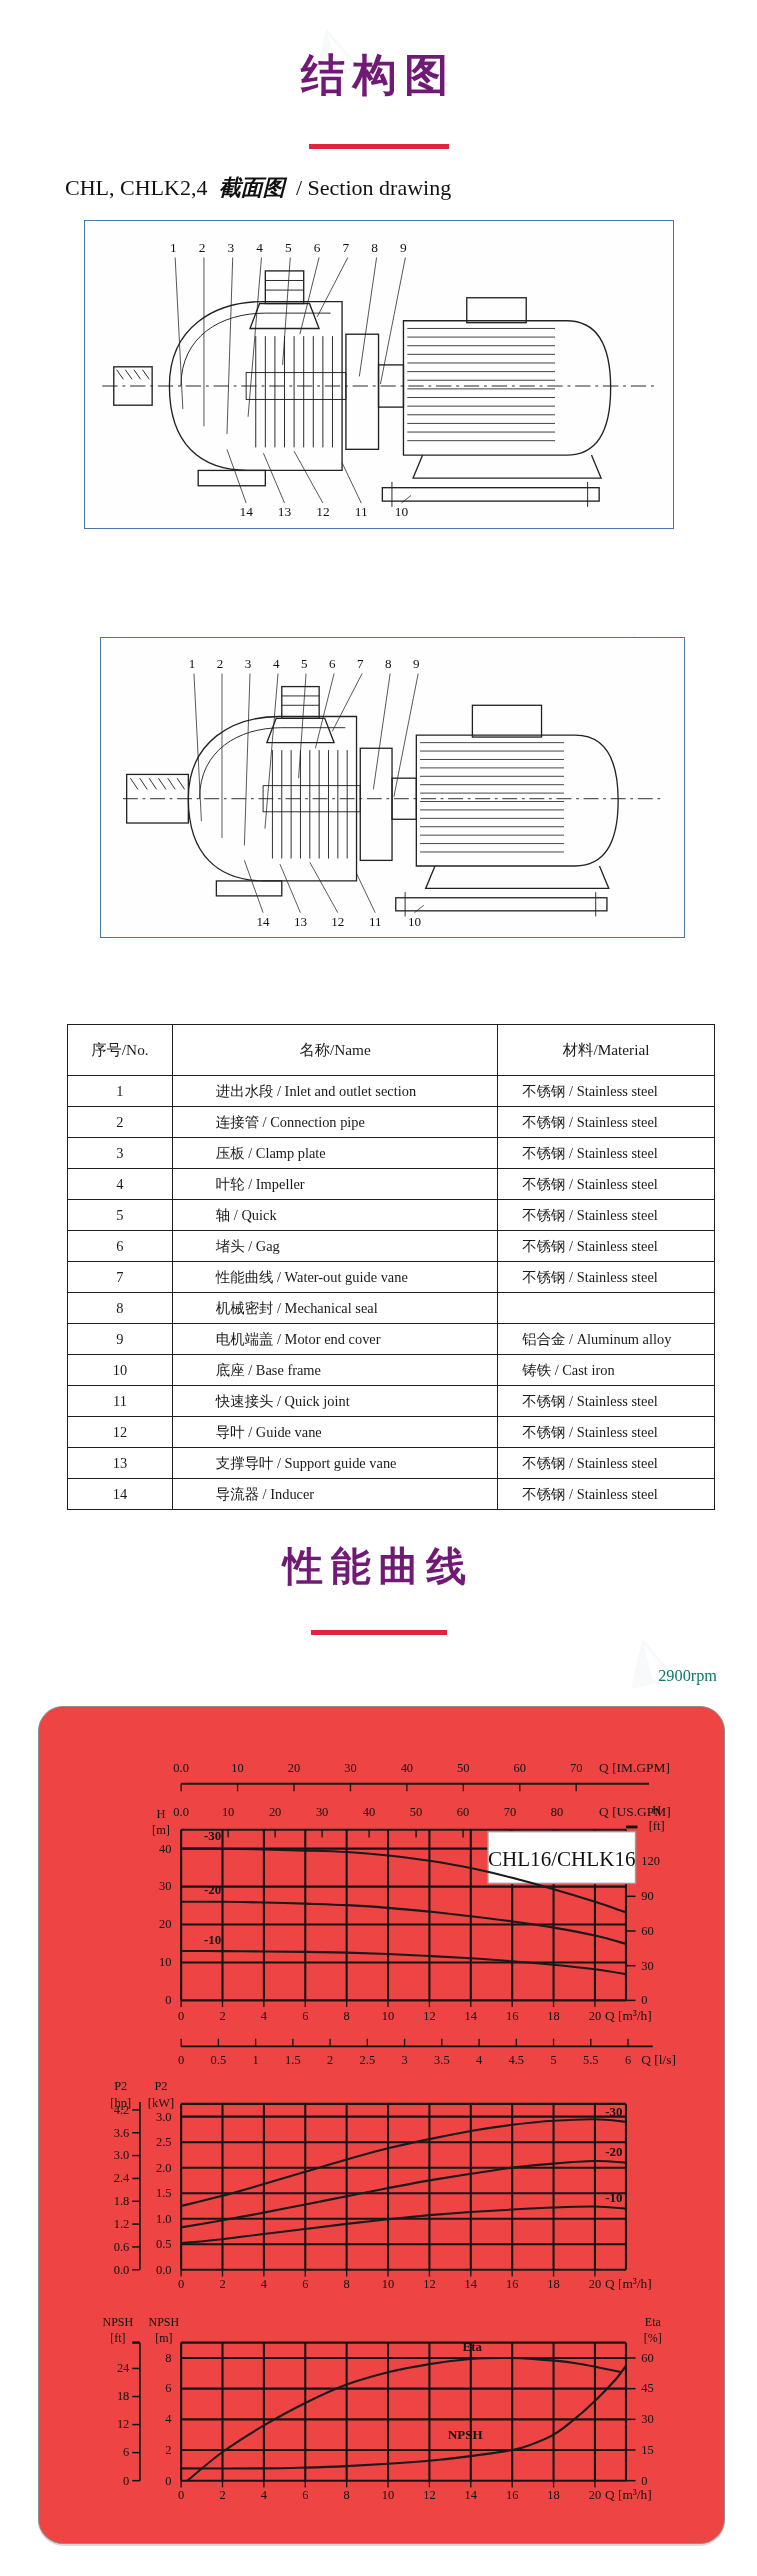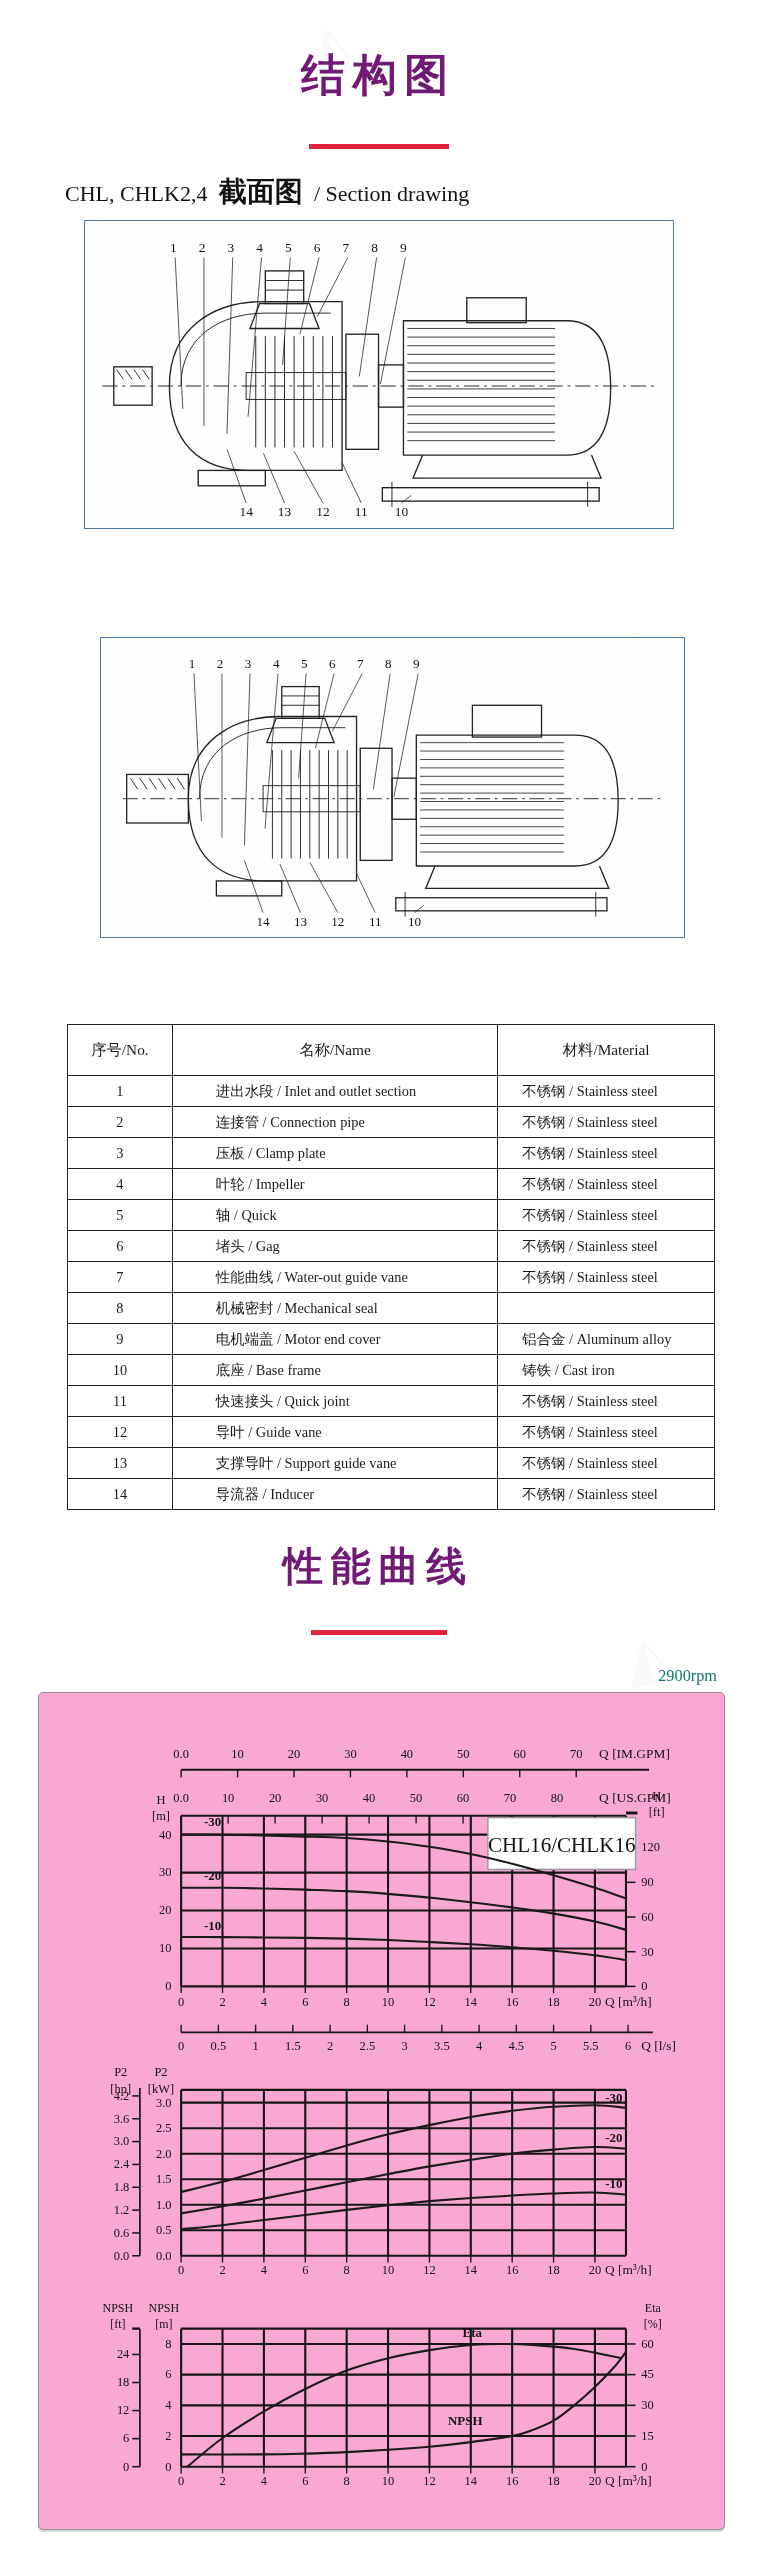--- a/index.html
+++ b/index.html
@@ -4,34 +4,34 @@
 <style>
   html,body{margin:0;padding:0;background:#ffffff;}
   .page{position:relative;width:757px;height:2576px;background:#ffffff;overflow:hidden;
         font-family:"Liberation Serif", serif;color:#1a1a1a;}
   .wm{position:absolute;font-size:61px;color:#8aa0bb;opacity:0.06;transform:rotate(-14deg);
       font-family:"DejaVu Sans",sans-serif;pointer-events:none;}
   .big-title{position:absolute;width:100%;text-align:center;font-family:"DejaVu Sans",sans-serif;
       font-weight:700;font-size:44px;letter-spacing:7.7px;color:#701a75;}
   .red-rule{position:absolute;height:4.8px;background:#e0243c;}
   .sec-h{position:absolute;font-size:22px;color:#111;white-space:nowrap;}
-  .sec-h .cjk{font-family:"DejaVu Sans",sans-serif;font-weight:700;font-size:28px;margin:0 5.8px;}
+  .sec-h .cjk{font-family:"DejaVu Sans",sans-serif;font-weight:700;font-size:22px;margin:0 5.8px;font-style:italic;}
   .draw-box{position:absolute;background:#fefefe;border:1.9px solid #4a76a4;}
   .draw-box svg{display:block;}
   table.mat{position:absolute;border-collapse:collapse;background:#fff;font-size:14.4px;}
   table.mat th, table.mat td{border:1px solid #1f1f1f;font-weight:normal;}
   table.mat{border:1.9px solid #1f1f1f;}
   table.mat th{height:48px;font-size:15.3px;border-bottom:1.9px solid #1f1f1f;}
   table.mat td{height:28px;}
   td.c0{text-align:center;}
   td.c1{padding-left:43px;}
   td.c2{padding-left:24px;margin-top:21px;}
   .rpm{position:absolute;font-size:16.3px;color:#0f766e;}
-  .panel{position:absolute;border:1.9px solid #8e8e8e;border-radius:5px;background:#f9a8d4;
-         box-shadow:0 1.9px 0 rgba(0,0,0,0.15);}
+  .panel{position:absolute;border:1.9px solid #8e8e8e;border-radius:25px;background:#ef4444;
+         box-shadow:0 1.9px 0 rgba(0,0,0,0.15);margin-top:14px;}
   svg text{font-family:"Liberation Serif", serif;fill:#111;}
 </style>
 </head>
 <body>
 
 <div class="page">
 
   <span class="wm" style="left:307px;top:9.6px">◭</span>
   <span class="wm" style="left:163px;top:403px">◭</span>
   <span class="wm" style="left:575px;top:278px">◭</span>

